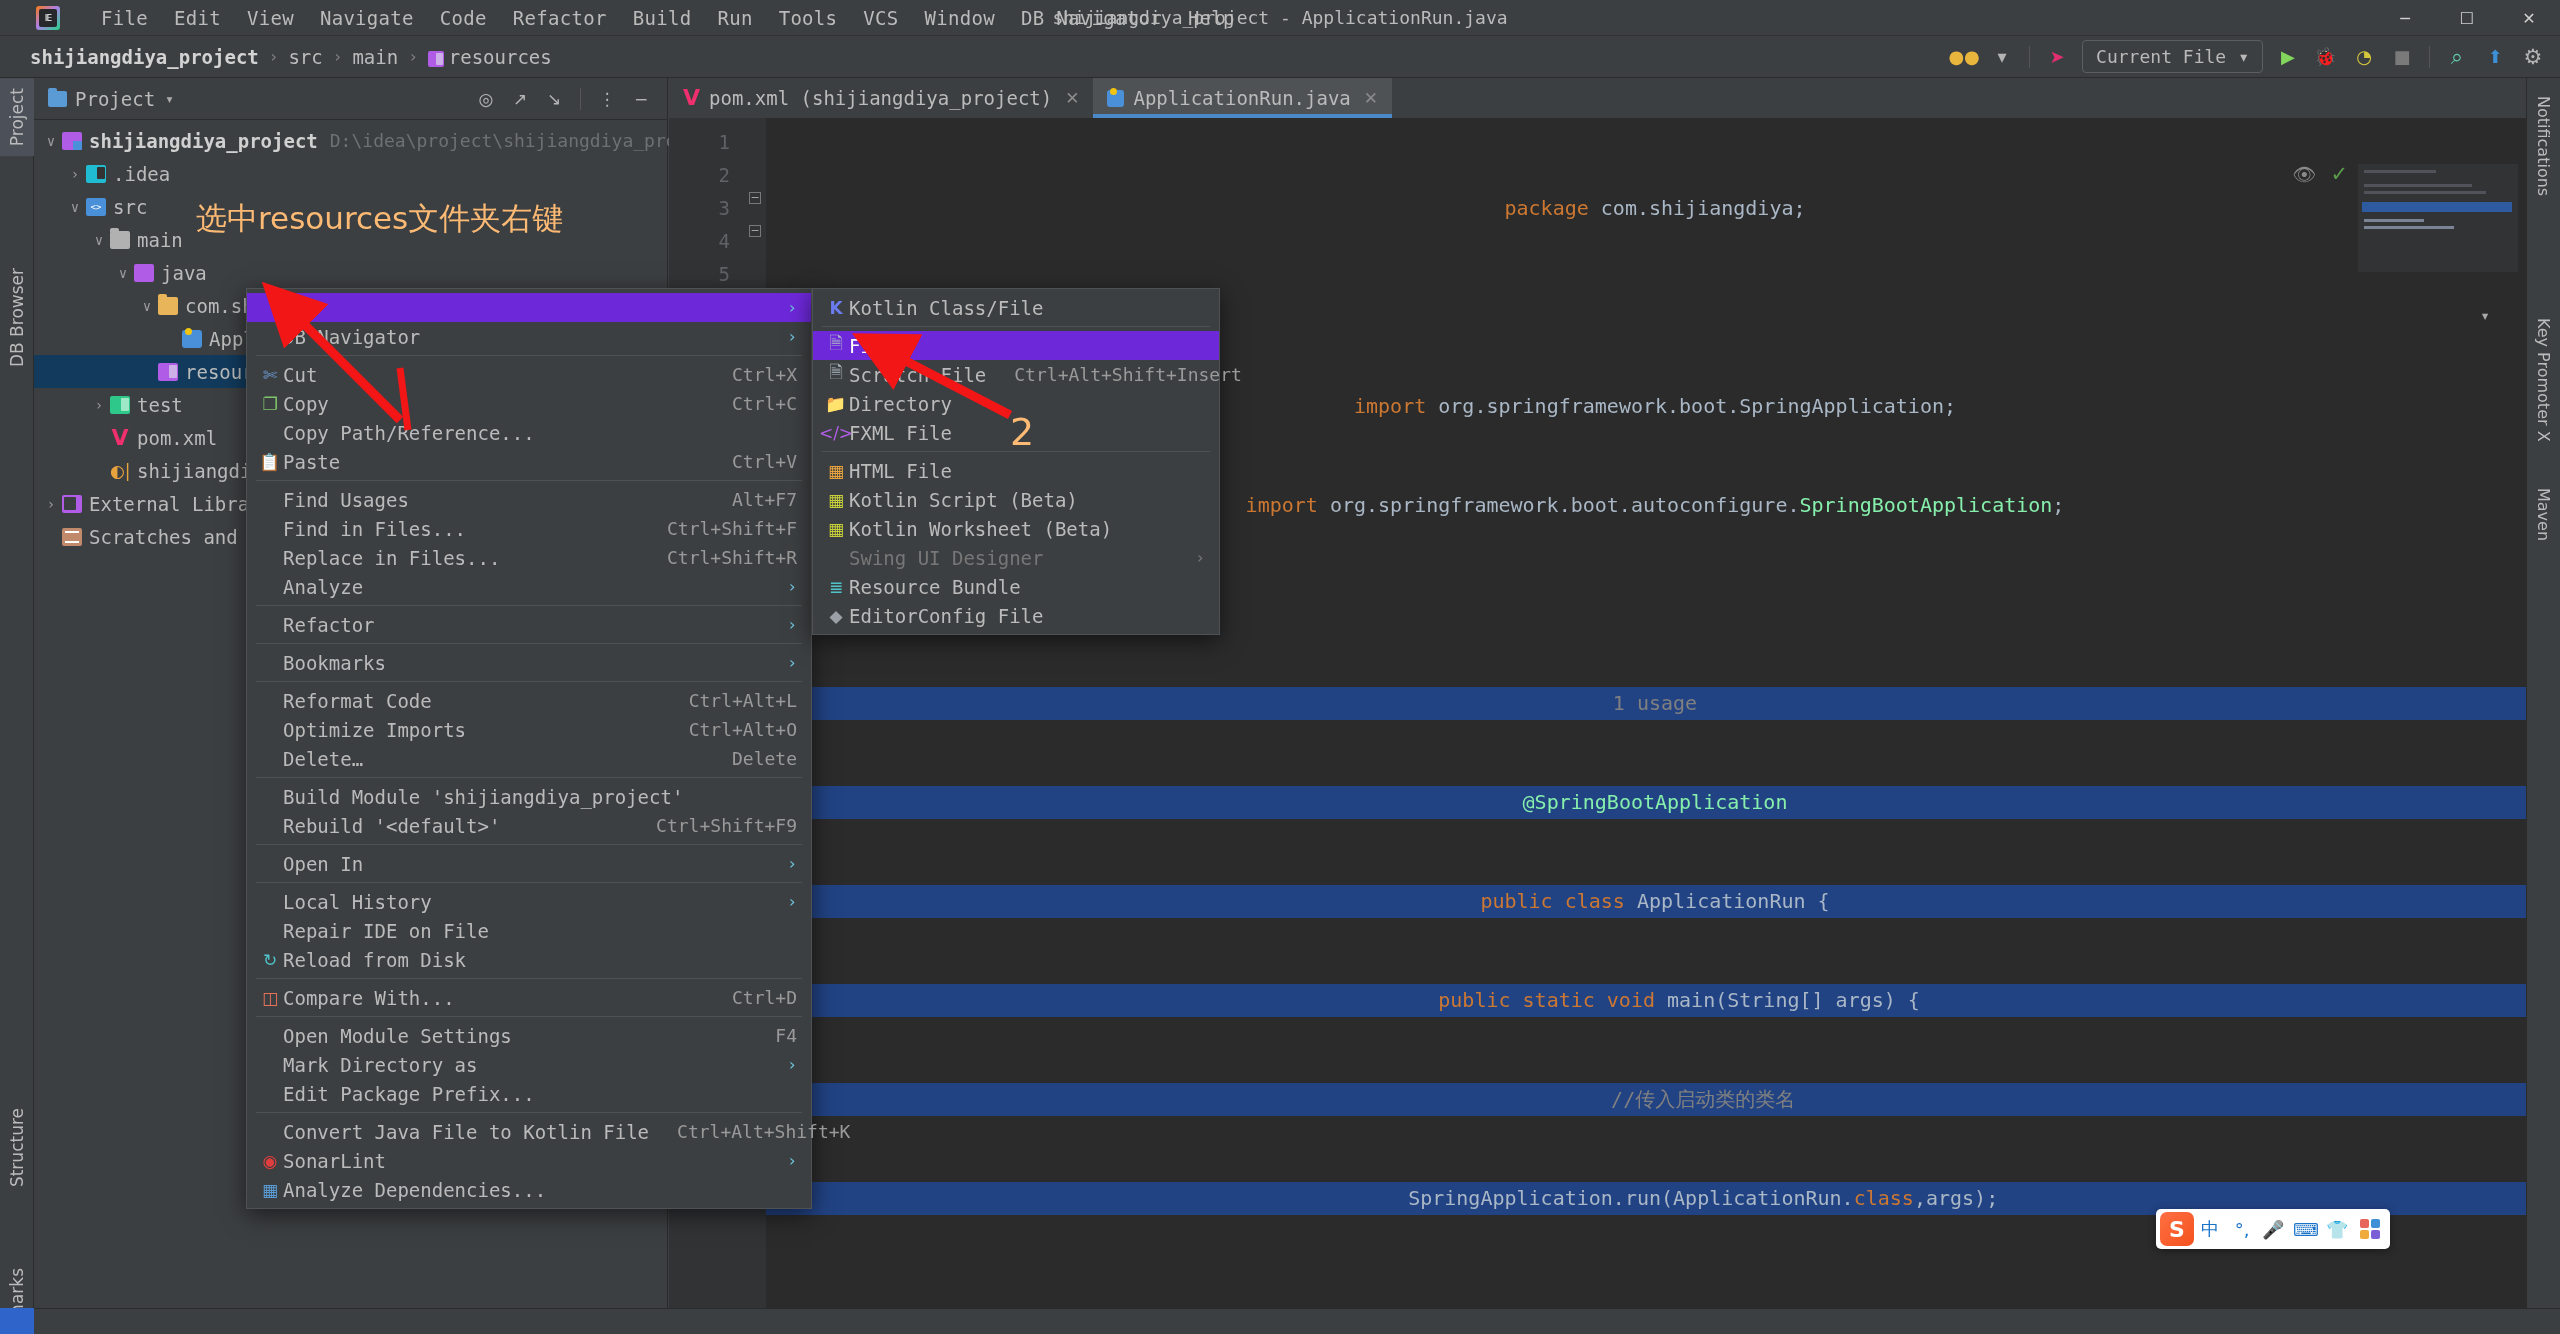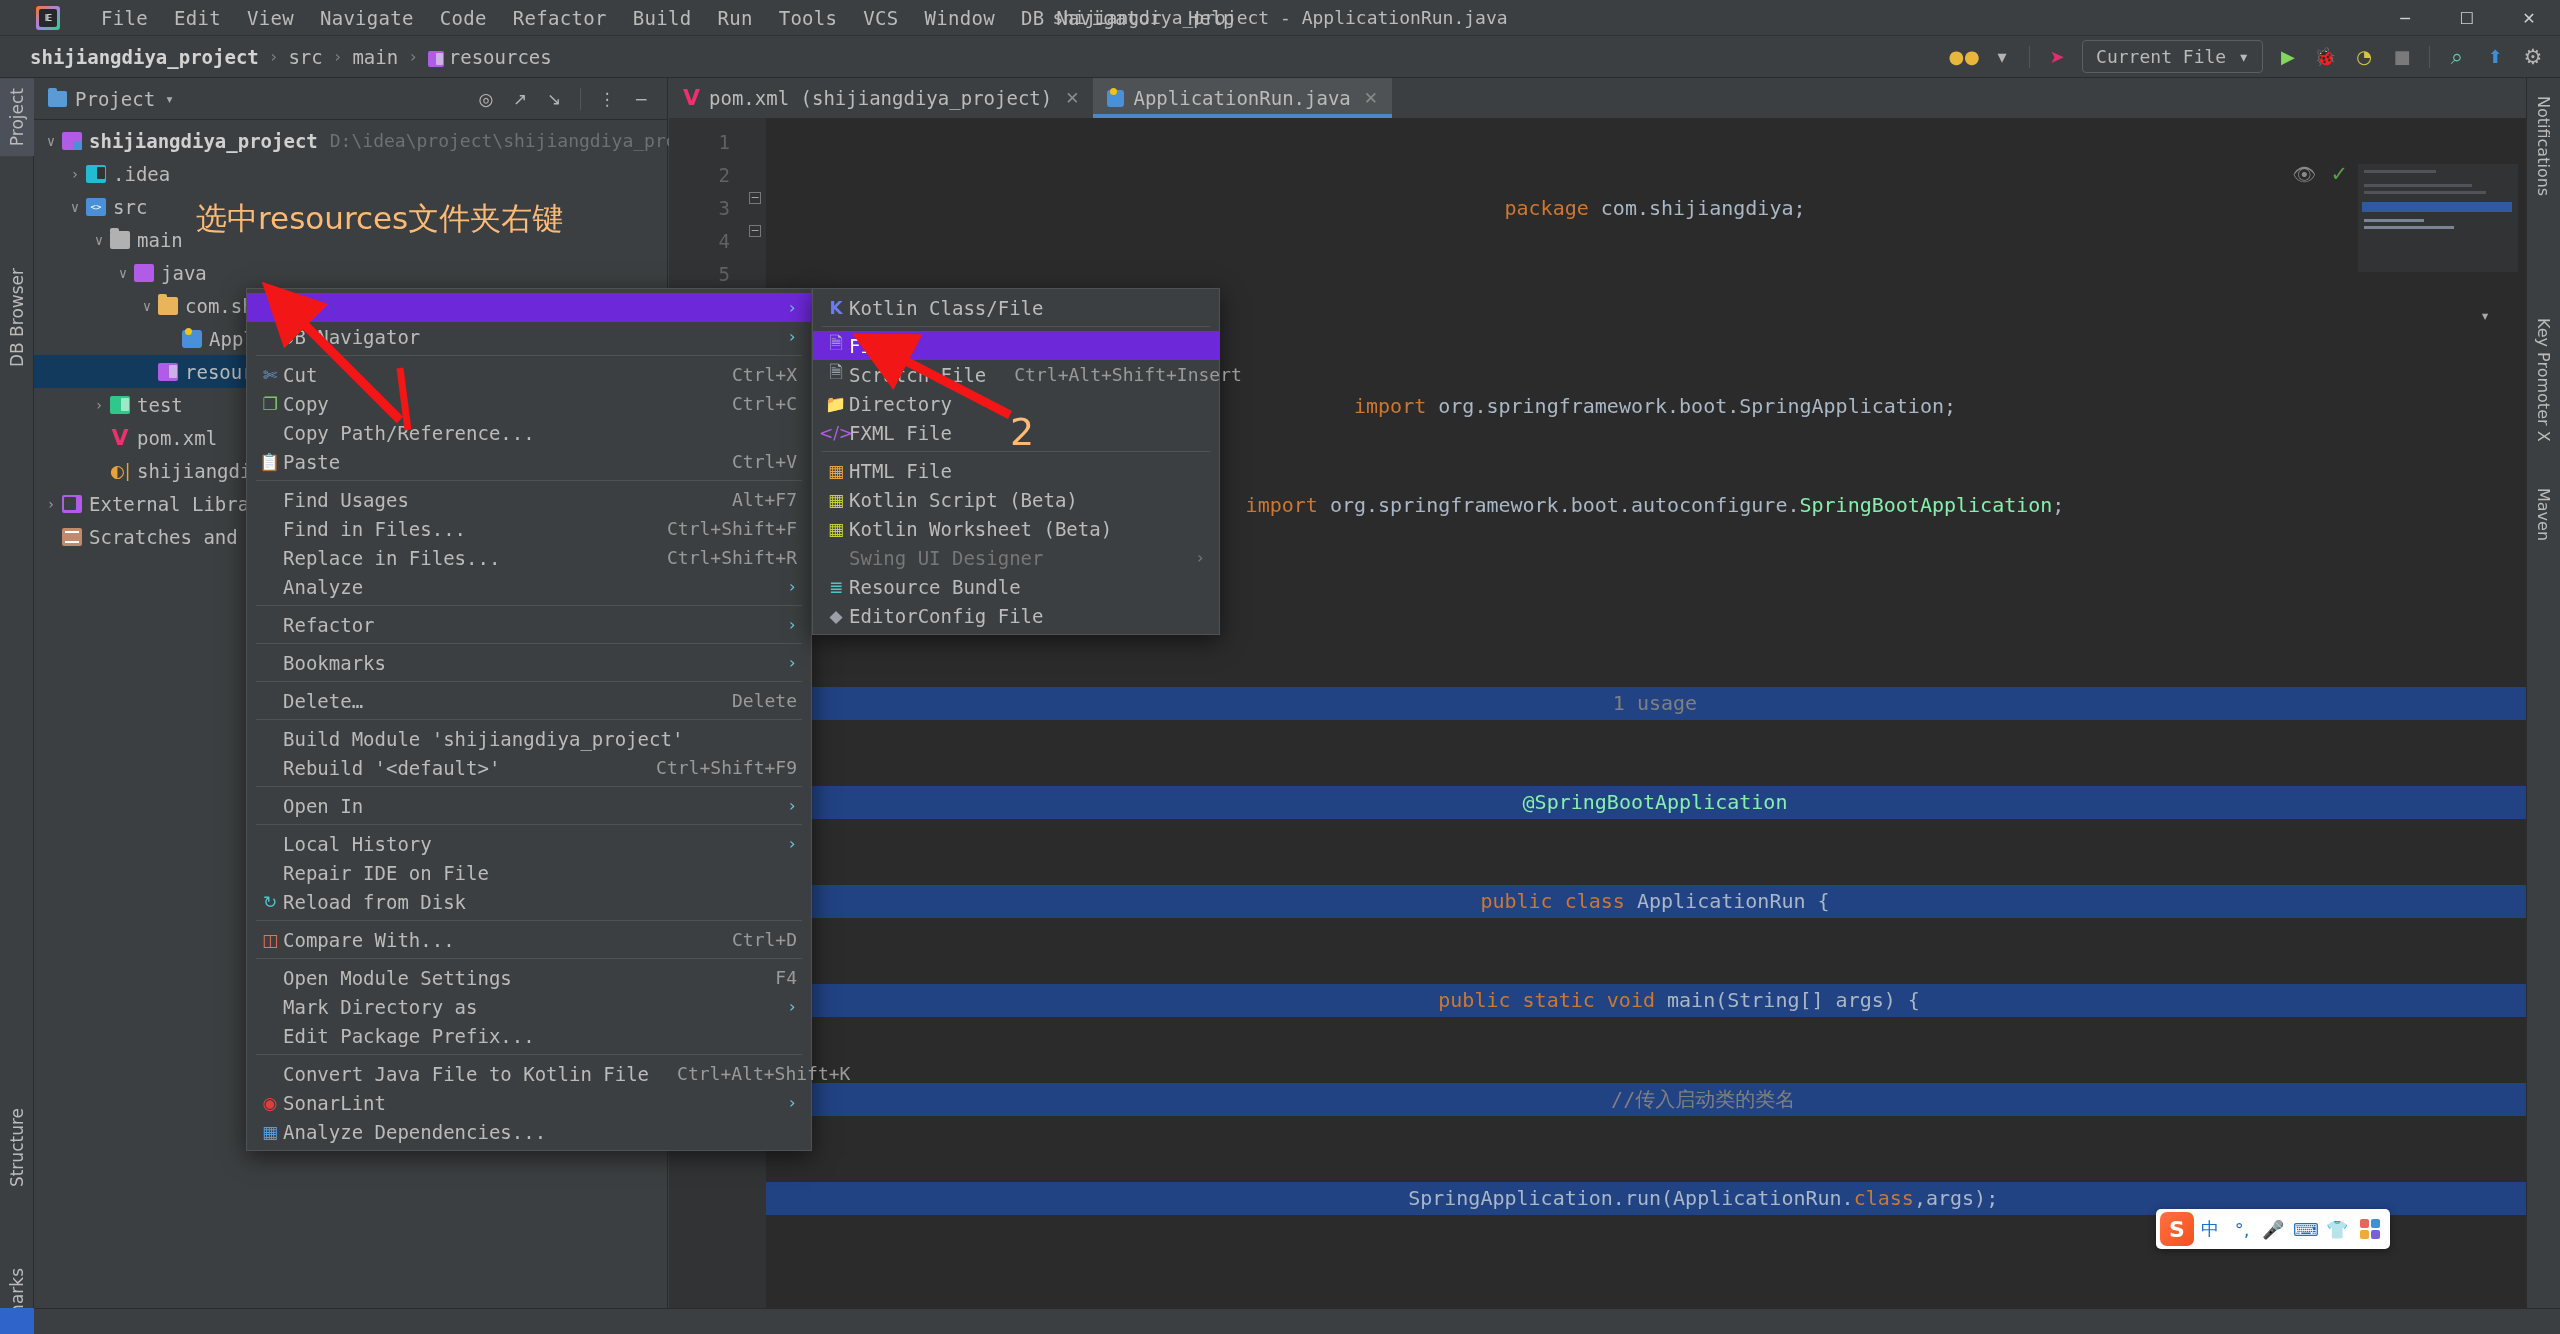--- a/index.html
+++ b/index.html
@@ -532,20 +532,30 @@
   </div>
   <div class="msep"></div>
   <div class="mi">
     <span class="mi-ic"></span>
     <span class="mi-lb">Bookmarks</span>
     <span class="mi-ar">›</span>
   </div>
   <div class="msep"></div>
   <div class="mi">
     <span class="mi-ic"></span>
+    <span class="mi-lb">Reformat Code</span>
+    <span class="mi-sc">Ctrl+Alt+L</span>
+  </div>
+  <div class="mi">
+    <span class="mi-ic"></span>
+    <span class="mi-lb">Optimize Imports</span>
+    <span class="mi-sc">Ctrl+Alt+O</span>
+  </div>
+  <div class="mi">
+    <span class="mi-ic"></span>
     <span class="mi-lb">Delete…</span>
     <span class="mi-sc">Delete</span>
   </div>
   <div class="msep"></div>
   <div class="mi">
     <span class="mi-ic"></span>
     <span class="mi-lb">Build Module 'shijiangdiya_project'</span>
   </div>
   <div class="mi">
     <span class="mi-ic"></span>

